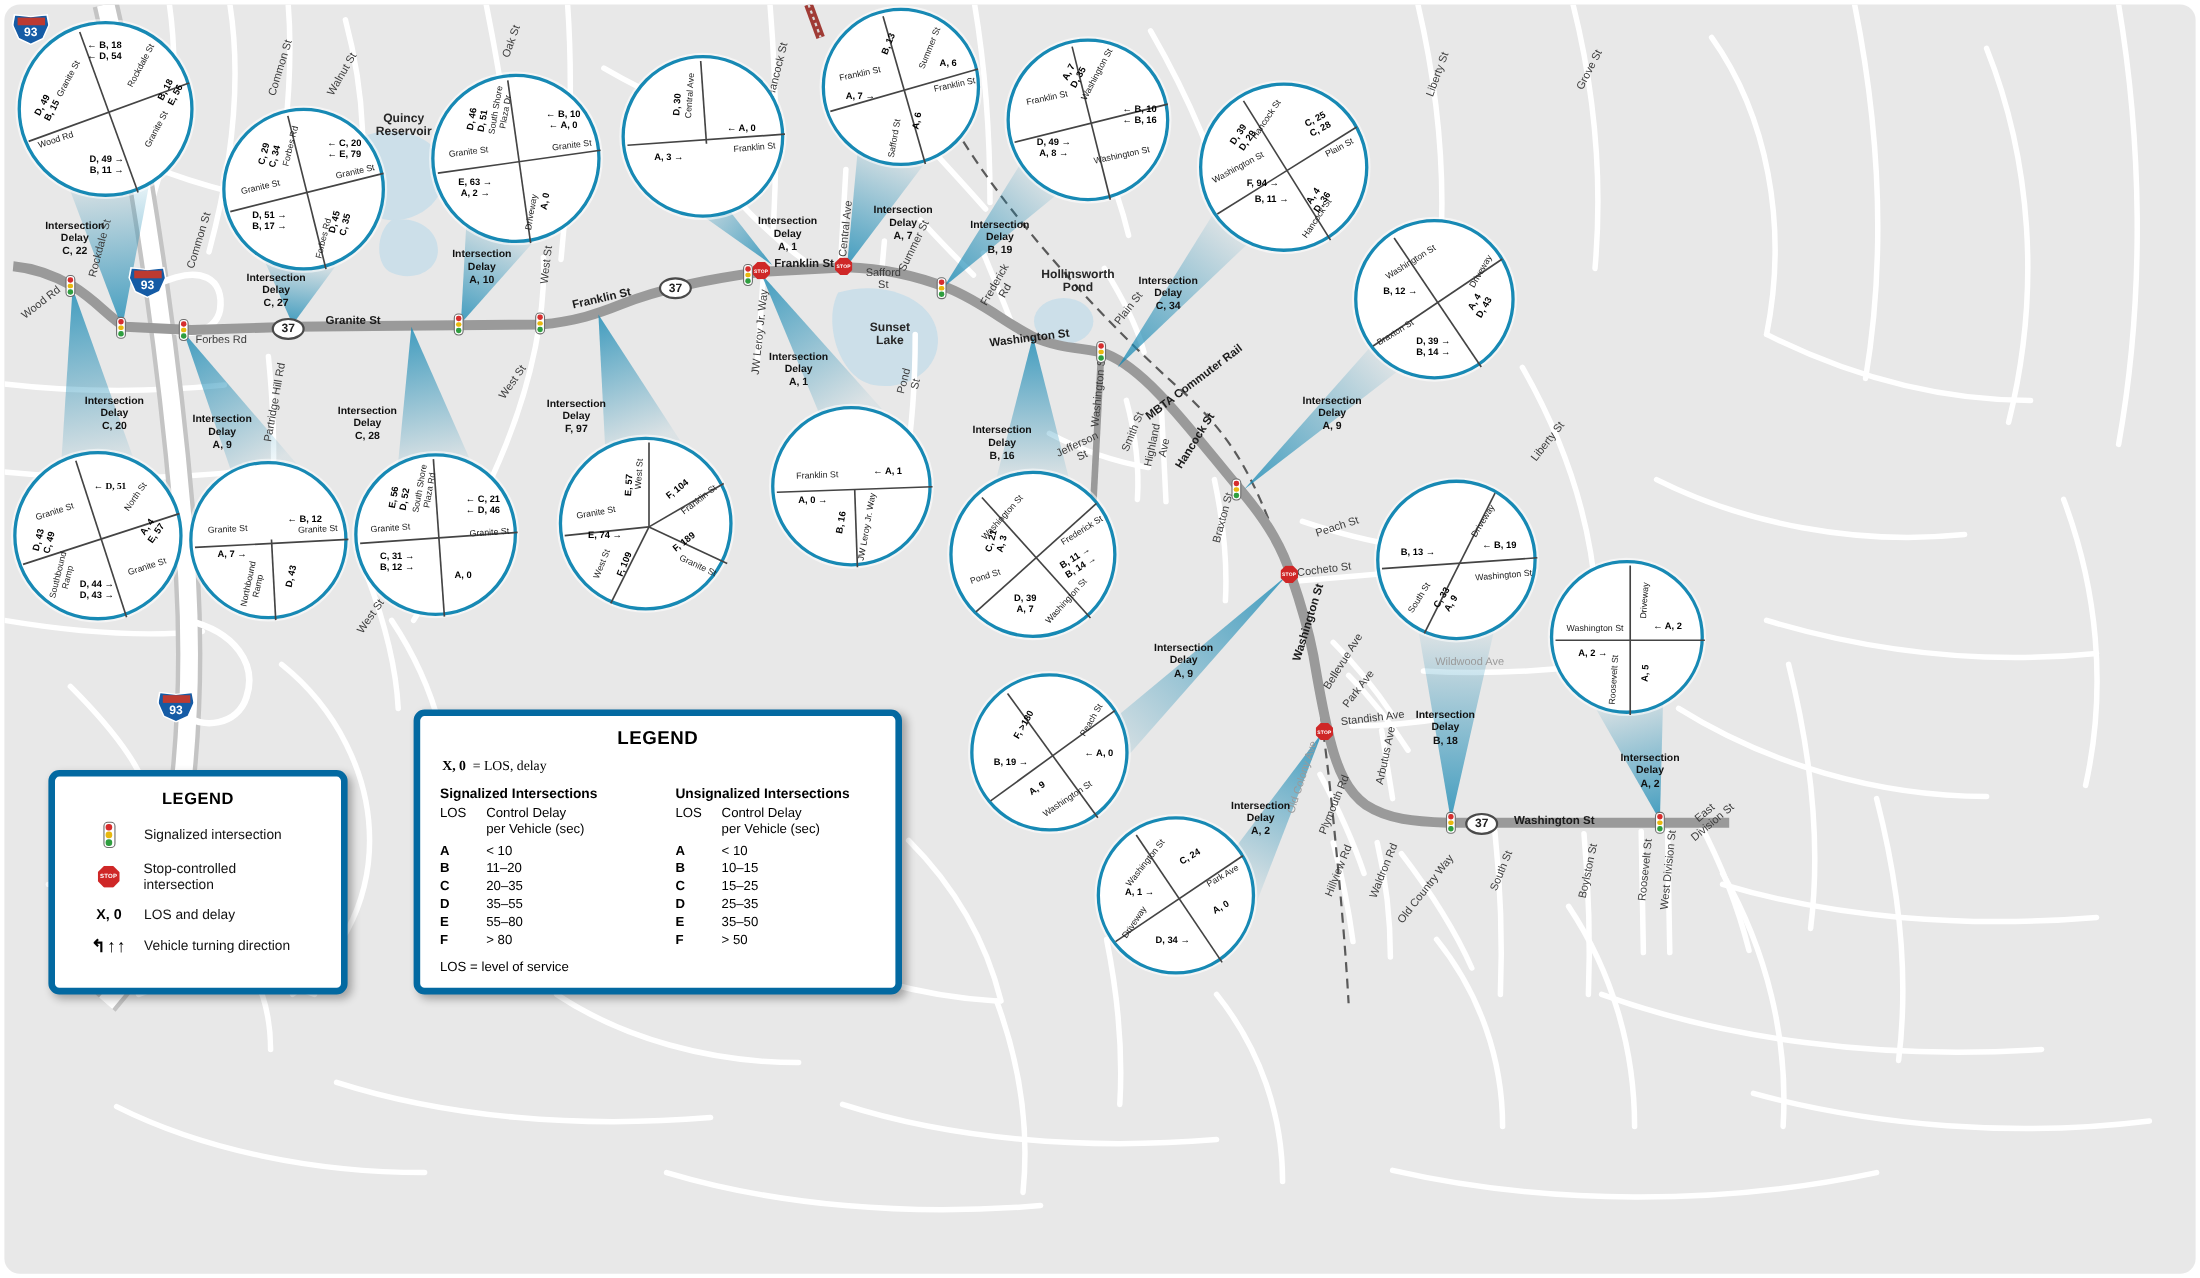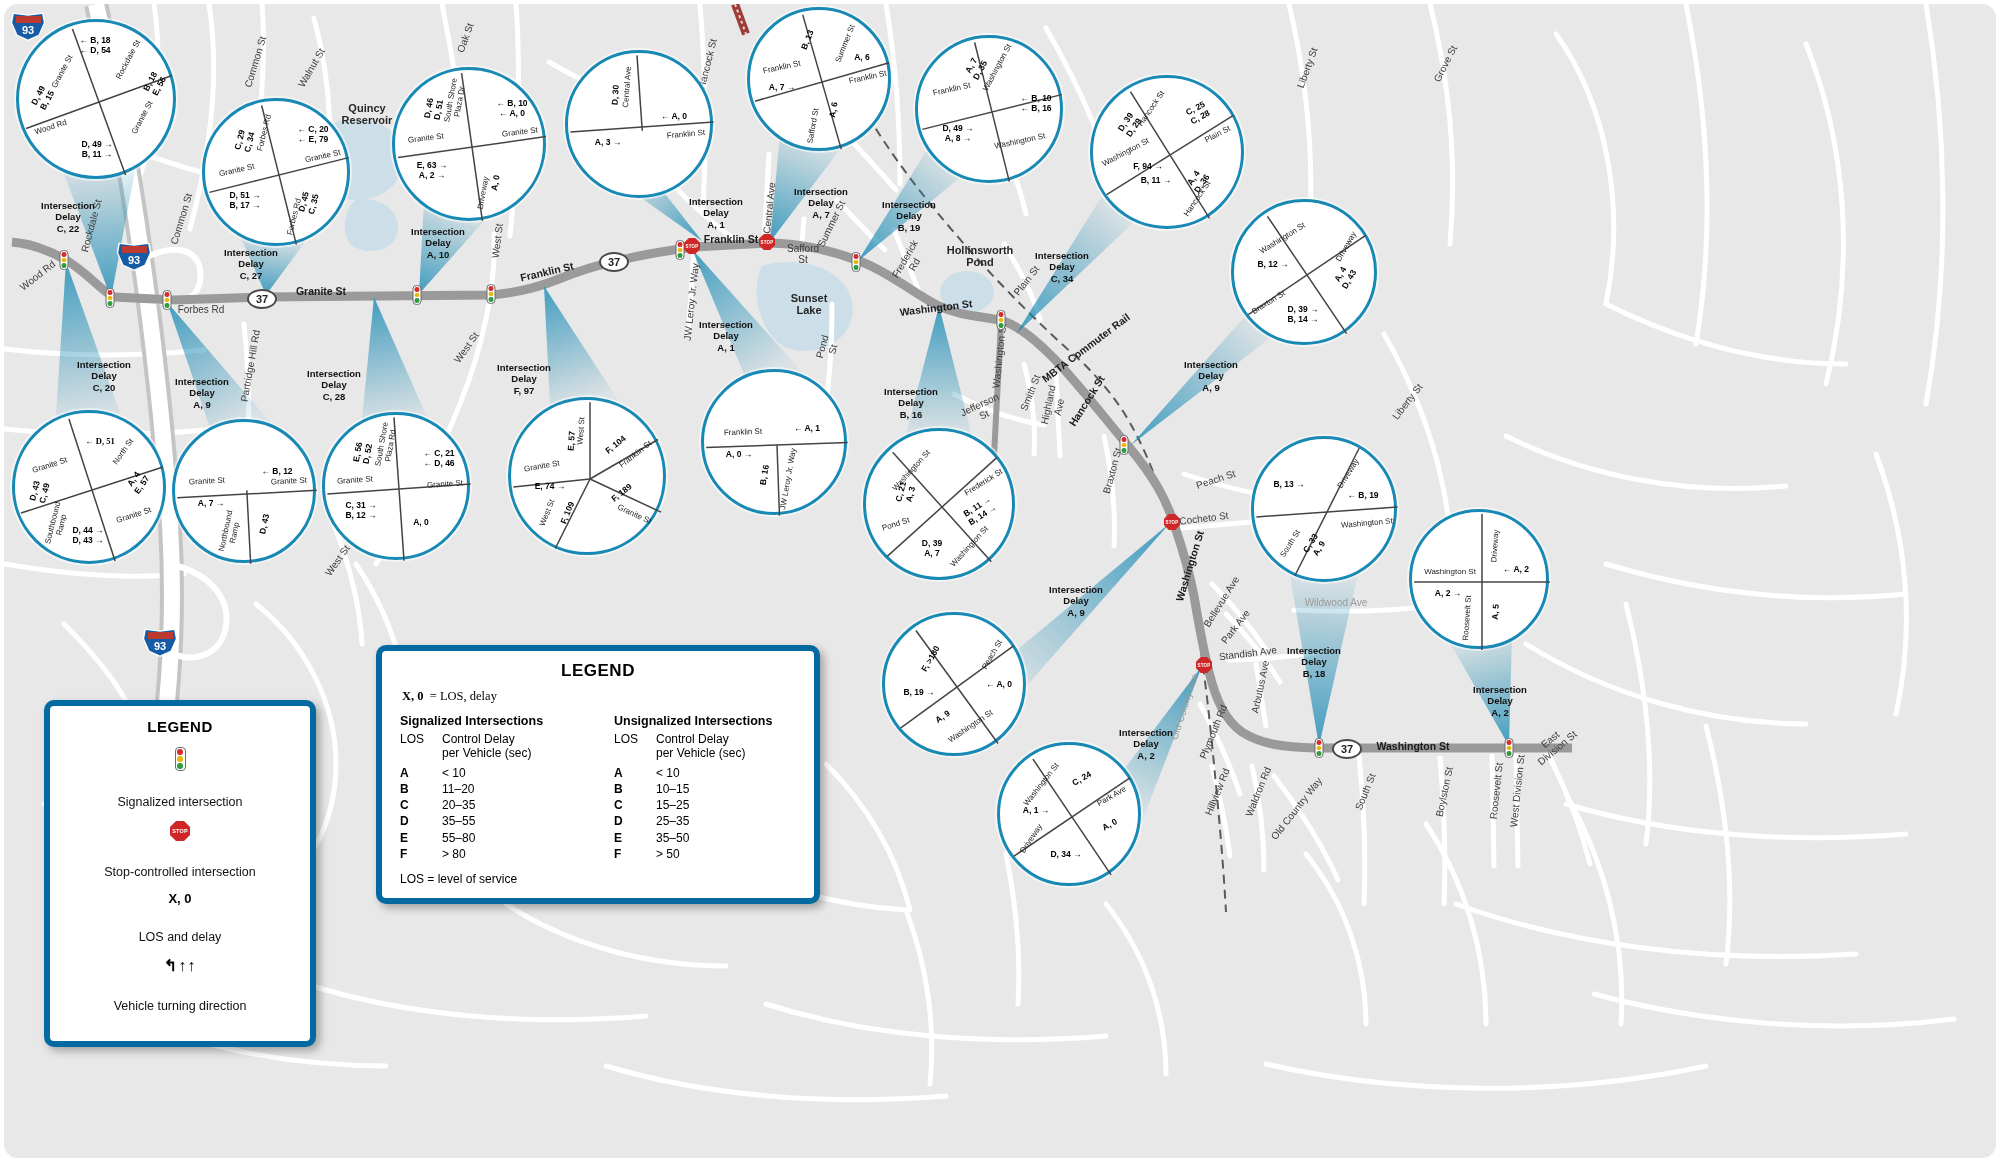--- a/index.html
+++ b/index.html
@@ -21,21 +21,21 @@
   .i93 .num{position:absolute;left:0;right:0;top:11px;text-align:center;color:#fff;font-size:11px;font-weight:bold;}
   .r37{position:absolute;z-index:3;width:30px;height:20px;border:2px solid #4a4a4a;border-radius:50%;background:#fff;transform:translate(-50%,-50%);display:flex;align-items:center;justify-content:center;font-size:11px;font-weight:bold;color:#222;box-sizing:border-box;}
   .callout{position:absolute;z-index:4;background:#fff;border:3px solid #1789b4;border-radius:50%;box-sizing:border-box;box-shadow:0 0 0 2px rgba(255,255,255,.55);}
   .callout svg{position:absolute;left:0;top:0;}
   .clab{position:absolute;font-size:8px;color:#222;white-space:pre;text-align:center;line-height:1.12;}
   .clab.b{font-weight:bold;color:#000;font-size:8.5px;}
   .delay{position:absolute;z-index:5;font-size:9.5px;font-weight:bold;color:#101010;text-align:center;line-height:1.2;white-space:pre;transform:translate(-50%,0);}
   .legendbox{position:absolute;z-index:6;background:#fff;border:6px solid #0369a1;border-radius:10px;box-shadow:4px 4px 8px rgba(0,0,0,.3);}
   .lgs{left:44px;top:700px;width:232px;padding:12px 14px 16px;}
   .lgs-title{text-align:center;font-weight:bold;font-size:15px;letter-spacing:.5px;margin-bottom:12px;}
-  .lgs-item{display:flex;align-items:center;gap:24px;margin:12px 16px;flex-direction:column;}
+  .lgs-item{display:flex;align-items:center;gap:13px;margin:12px 16px;}
   .lgs-ic{width:38px;display:flex;justify-content:center;align-items:center;}
   .lgs-label{font-size:12.5px;color:#111;}
   .lgs .sig,.lgs .stp{position:static;transform:none;}
   .lgs .sig{width:11px;height:24px;} .lgs .sig i{width:5.5px;height:5.5px;}
   .lgs .stp{width:20px;height:20px;font-size:5.5px;}
   .lgs-sym{font-weight:bold;font-size:13px;}
   .lgs-arrows{font-size:16px;font-weight:bold;letter-spacing:1px;}
   .lgb{left:376px;top:645px;width:396px;padding:10px 18px 12px;}
   .lgb-title{text-align:center;font-weight:bold;font-size:17px;letter-spacing:.5px;margin-bottom:8px;}
   .lgb-note{font-size:12.5px;margin:4px 0 10px 2px;font-family:Liberation Serif, serif;}
@@ -717,21 +717,21 @@
         <svg width="146" height="146">
           <g transform="rotate(-4 73 73)">
             <line x1="2.1899999999999977" y1="73" x2="143.81" y2="73" stroke="#444" stroke-width="1.5"></line>
             <line x1="36.5" y1="134.32" x2="109.5" y2="11.68" stroke="#444" stroke-width="1.5"></line>
           </g>
         </svg>
         <span class="clab" style="left: 95px; top: 35px; transform: translate(-50%, -50%) rotate(-58deg);">Driveway</span>
         <span class="clab" style="left: 113px; top: 85px; transform: translate(-50%, -50%) rotate(-5deg);">Washington St</span>
         <span class="clab" style="left: 37px; top: 105px; transform: translate(-50%, -50%) rotate(-58deg);">South St</span>
         <span class="clab b" style="left: 109px; top: 57px; transform: translate(-50%, -50%) rotate(0deg);">← B, 19</span>
-        <span class="clab b" style="left: 35px; top: 46px; transform: translate(-50%, -50%) rotate(0deg);">B, 13 →</span>
+        <span class="clab b" style="left: 35px; top: 63px; transform: translate(-50%, -50%) rotate(0deg);">B, 13 →</span>
         <span class="clab b" style="left: 61px; top: 107px; transform: translate(-50%, -50%) rotate(-58deg);">C, 33
 A, 9</span>
       </div>
       <div class="delay" style="left: 1310px; top: 641px;">Intersection
 Delay
 B, 18</div>
       <div class="callout" style="left: 1405px; top: 505px; width: 140px; height: 140px;">
         <svg width="140" height="140">
           <g transform="rotate(0 70 70)">
             <line x1="2.1000000000000085" y1="70" x2="137.89999999999998" y2="70" stroke="#444" stroke-width="1.5"></line>

